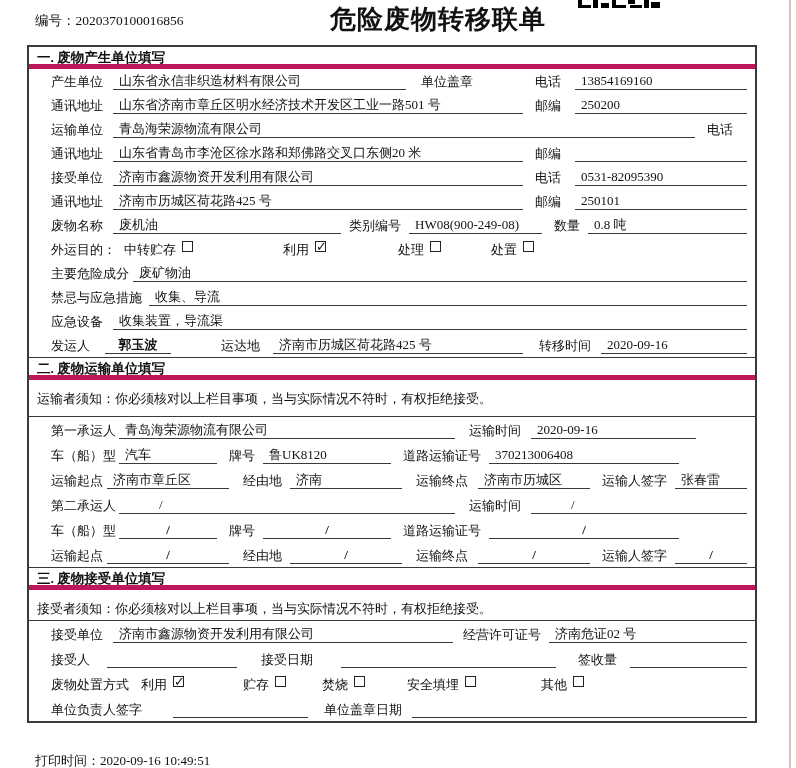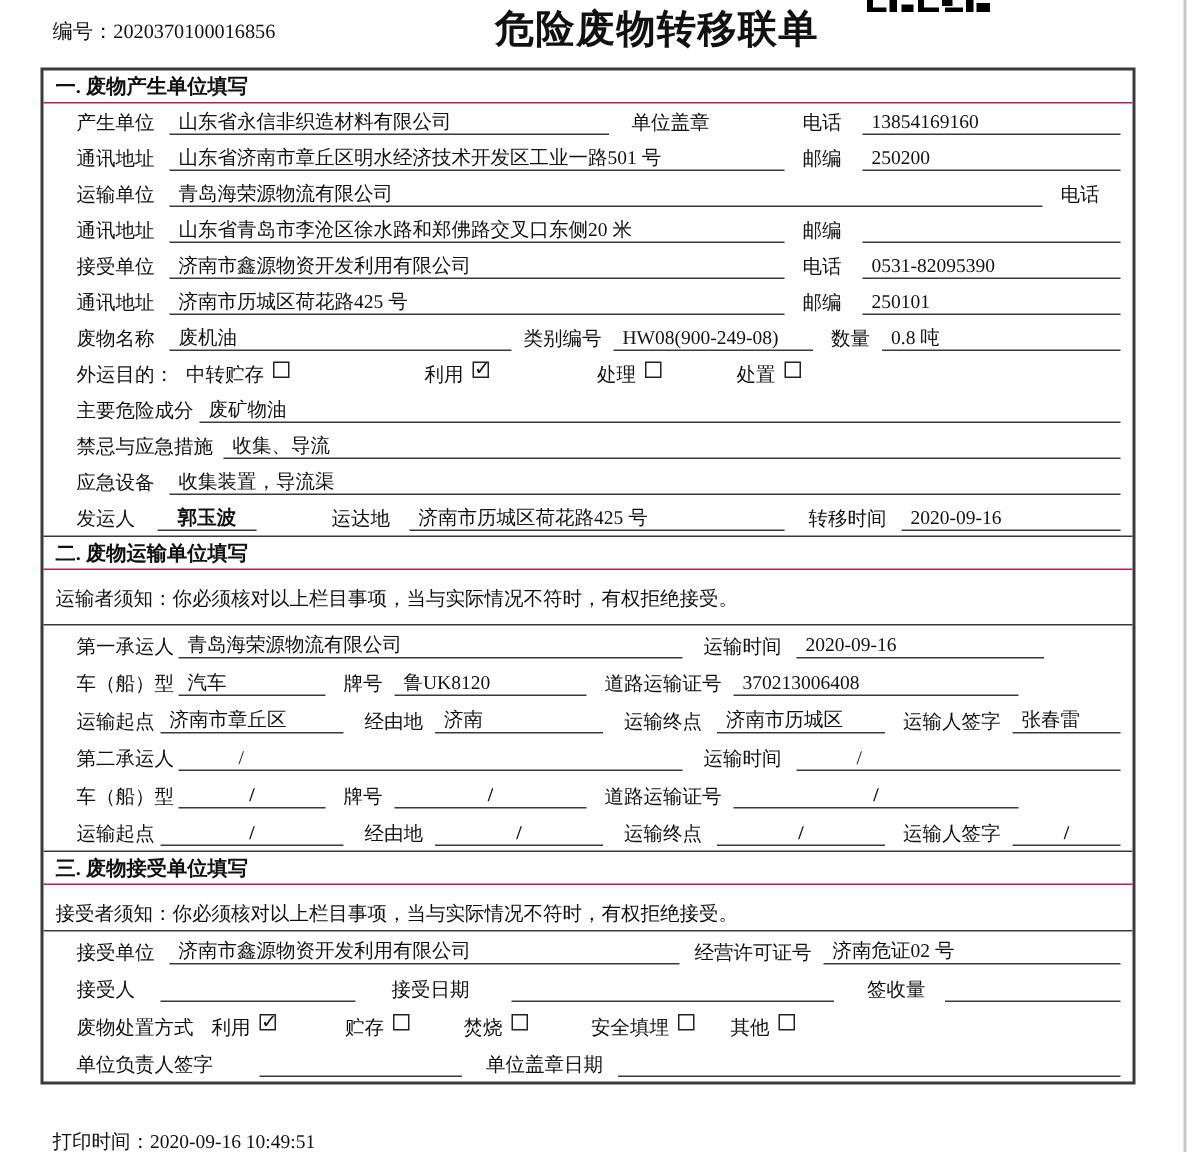--- a/index.html
+++ b/index.html
@@ -7,21 +7,21 @@
   body { position:relative; font-family:"Liberation Serif","DejaVu Serif",serif; color:#111; font-size:13px; }
 
   .serial { position:absolute; left:35px; top:12px; font-size:13.5px; white-space:nowrap; }
   .doc-title { position:absolute; left:330px; top:2px; font-size:26px; font-weight:bold; letter-spacing:1px; white-space:nowrap; }
   .qr-frag { position:absolute; left:578px; top:0; width:84px; height:9px; }
   .edge-shadow { position:absolute; left:789px; top:0; width:2px; height:768px; background:#c9c9c9; }
 
   .doc-table { position:absolute; left:27px; top:45px; width:730px; border:2px solid #3a3a3a; background:#fff; }
   .sec { width:100%; }
   .sec + .sec { border-top:1px solid #3a3a3a; }
-  .sec-header { font-weight:bold; height:22px; line-height:22px; padding-left:8px; border-bottom:1px solid #be185d; font-size:13.5px; }
+  .sec-header { font-weight:bold; height:22px; line-height:22px; padding-left:8px; border-bottom:5px solid #be185d; font-size:13.5px; }
   .notice { padding:10px 8px 0 8px; border-bottom:1px solid #3a3a3a; }
   .notice.h36 { height:37px; }
   .notice.h30 { height:31px; }
 
   .row { display:flex; align-items:flex-end; padding:0 8px 3px 22px; line-height:17px; }
   .sec1 .row { height:24px; }
   .sec2 .row, .sec3 .row { height:25px; }
   .lb { flex:none; white-space:nowrap; }
   .u { border-bottom:1px solid #3a3a3a; white-space:nowrap; padding-left:6px; flex:none; overflow:visible; }
   .uf { flex:1 1 auto; }
@@ -39,22 +39,22 @@
   .w26{width:26px}.w39{width:39px}.w40{width:40px}.w42{width:40px}.w44{width:44px}.w52{width:52px}
   .w54{width:54px}.w56{width:56px}.w62{width:62px}.w65{width:65px}.w68{width:68px}
   .w78{width:78px}.w82{width:82px}.w96{width:96px}.w98a{width:98px}
   .uw66{width:66px}.uw98{width:98px}.uw112{width:112px}.uw122{width:122px}.uw128{width:128px}
   .uw130{width:130px}.uw133{width:133px}.uw135{width:135px}.uw148{width:148px}
   .uw165{width:165px}.uw172{width:172px}.uw190{width:190px}.uw215{width:215px}.uw228{width:228px}
   .uw250{width:250px}.uw293{width:293px}.uw336{width:336px}.uw340{width:340px}
   .ml8{margin-left:8px}.ml10{margin-left:10px}.ml12{margin-left:12px}.ml14{margin-left:14px}
   .ml16{margin-left:16px}.ml15{margin-left:15px}.ml22{margin-left:22px}
   .ml24{margin-left:24px}.ml26{margin-left:26px}.ml28{margin-left:28px}.ml36{margin-left:36px}
-  .ml42{margin-left:42px}.ml48{margin-left:24px}.ml50{margin-left:50px}
-  .ml55{margin-left:46px}.ml72{margin-left:72px}.ml90{margin-left:90px}.ml115{margin-left:50px}.ml118{}.mr12{margin-right:12px}
+  .ml42{margin-left:42px}.ml48{margin-left:65px}.ml50{margin-left:50px}
+  .ml55{margin-left:59px}.ml72{margin-left:72px}.ml90{margin-left:90px}.ml115{margin-left:50px}.ml118{}.mr12{margin-right:12px}
 </style>
 </head>
 <body>
 
 <div class="serial">
   <span>编号：</span><span>2020370100016856</span>
 </div>
 <div class="doc-title">危险废物转移联单</div>
 <svg class="qr-frag" viewBox="0 0 84 9" xmlns="http://www.w3.org/2000/svg">
   <g fill="#000">

